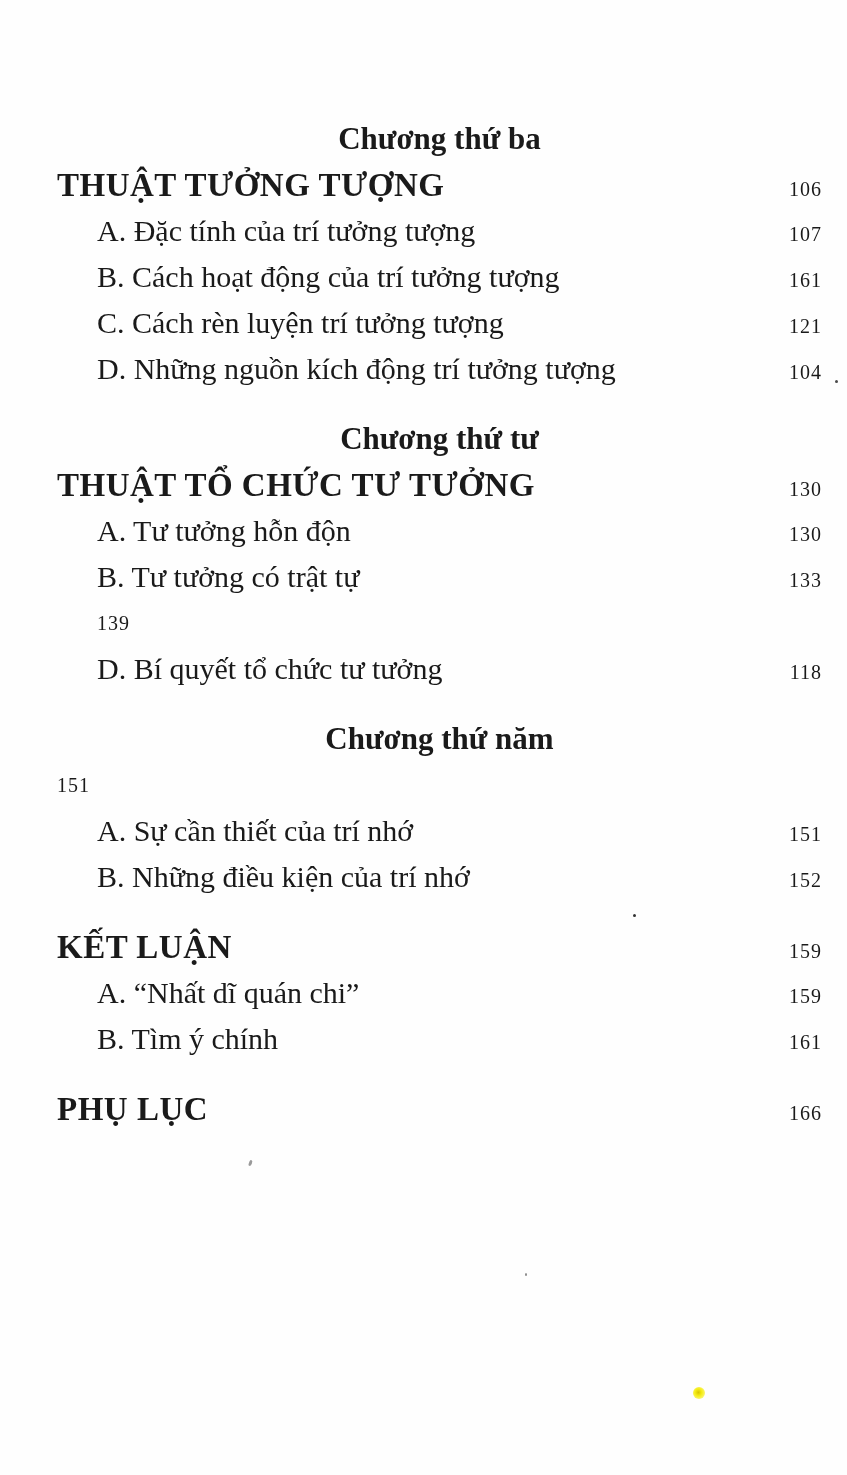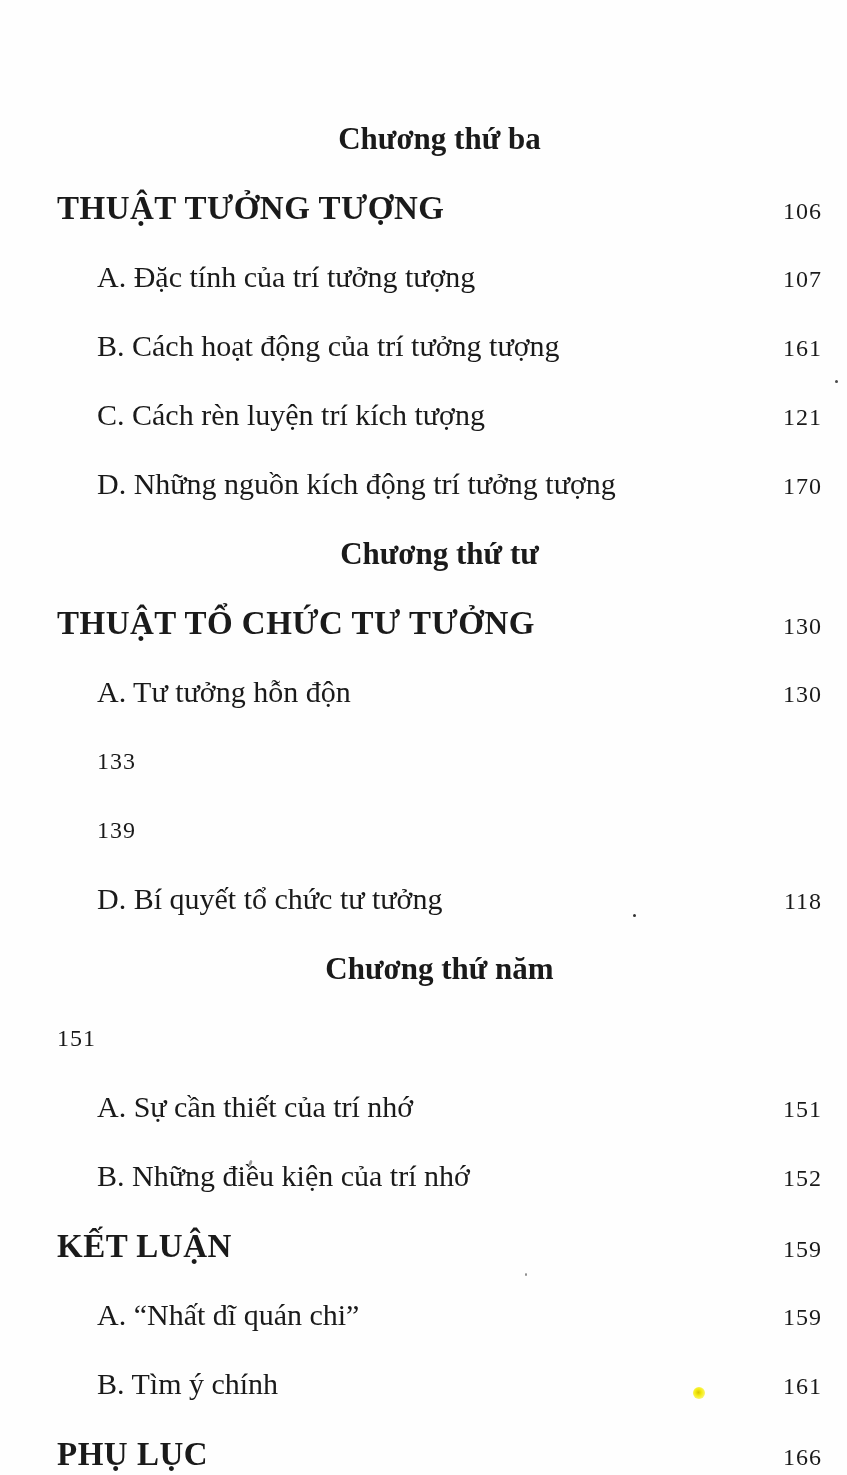--- a/index.html
+++ b/index.html
@@ -22,30 +22,29 @@
     height: 46px; line-height: 46px;
     white-space: nowrap;
     text-align: center;
   }
   .row {
     display: flex;
     justify-content: space-between;
     align-items: baseline;
     height: 46px; line-height: 46px;
     white-space: nowrap;
-    margin-top: 23px;
   }
   .chapter-title {
     font-weight: 700;
     font-size: 33px;
     letter-spacing: 0.5px;
   }
   .item-row { padding-left: 40px; }
   .item-label { font-size: 30px; }
-  .pagenum { font-size: 24px; letter-spacing: 1px; }
+  .pagenum { font-size: 20px; letter-spacing: 1px; }
   
   .speck {
     position: absolute;
     border-radius: 50%;
   }
   .speck-1 { left: 835px; top: 380px; width: 3px; height: 3px; background: #4a4a4a; }
   .speck-2 { left: 633px; top: 914px; width: 3px; height: 3px; background: #333333; }
   .speck-3 { left: 249px; top: 1160px; width: 3px; height: 6px; background: #9a9a9a; transform: rotate(20deg); border-radius: 40% 60% 60% 40%; }
   .speck-4 { left: 525px; top: 1273px; width: 2px; height: 3px; background: #8a8a8a; }
   .speck-yellow {
@@ -66,40 +65,41 @@
     </div>
     <div class="row item-row">
       <span class="item-label">A. Đặc tính của trí tưởng tượng</span>
       <span class="pagenum">107</span>
     </div>
     <div class="row item-row">
       <span class="item-label">B. Cách hoạt động của trí tưởng tượng</span>
       <span class="pagenum">161</span>
     </div>
     <div class="row item-row">
-      <span class="item-label">C. Cách rèn luyện trí kích tượng</span>
+      <span class="item-label">C. Cách rèn luyện trí tưởng tượng</span>
       <span class="pagenum">121</span>
     </div>
     <div class="row item-row">
       <span class="item-label">D. Những nguồn kích động trí tưởng tượng</span>
-      <span class="pagenum">170</span>
+      <span class="pagenum">104</span>
     </div>
   </section>
 
   <section class="toc-section">
     <div class="chapter-label">Chương thứ tư</div>
     <div class="row">
       <span class="chapter-title">THUẬT TỔ CHỨC TƯ TƯỞNG</span>
       <span class="pagenum">130</span>
     </div>
     <div class="row item-row">
       <span class="item-label">A. Tư tưởng hỗn độn</span>
       <span class="pagenum">130</span>
     </div>
     <div class="row item-row">
+      <span class="item-label">B. Tư tưởng có trật tự</span>
       <span class="pagenum">133</span>
     </div>
     <div class="row item-row">
       <span class="pagenum">139</span>
     </div>
     <div class="row item-row">
       <span class="item-label">D. Bí quyết tổ chức tư tưởng</span>
       <span class="pagenum">118</span>
     </div>
   </section>

